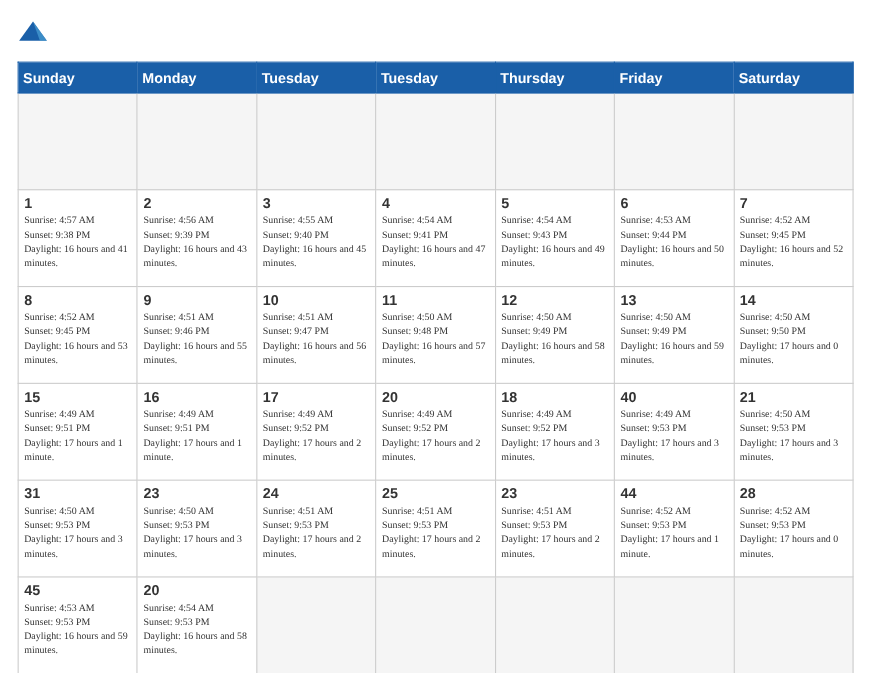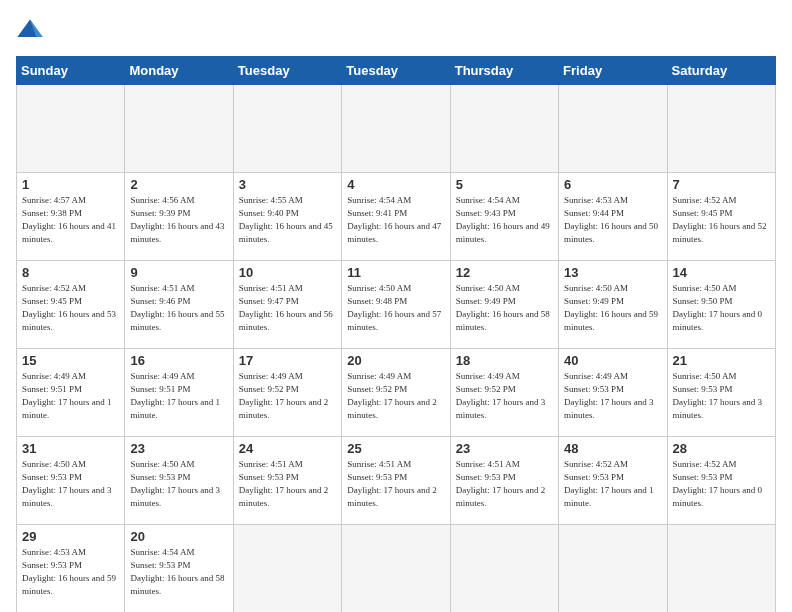--- a/index.html
+++ b/index.html
@@ -233,31 +233,31 @@
         </td>
         <td>
           <span class="day-number">25</span>
           <div class="day-detail">Sunrise: 4:51 AM<br>Sunset: 9:53 PM<br>Daylight: 17 hours and 2 minutes.</div>
         </td>
         <td>
           <span class="day-number">23</span>
           <div class="day-detail">Sunrise: 4:51 AM<br>Sunset: 9:53 PM<br>Daylight: 17 hours and 2 minutes.</div>
         </td>
         <td>
-          <span class="day-number">48</span>
+          <span class="day-number">44</span>
           <div class="day-detail">Sunrise: 4:52 AM<br>Sunset: 9:53 PM<br>Daylight: 17 hours and 1 minute.</div>
         </td>
         <td>
           <span class="day-number">28</span>
           <div class="day-detail">Sunrise: 4:52 AM<br>Sunset: 9:53 PM<br>Daylight: 17 hours and 0 minutes.</div>
         </td>
       </tr>
       <tr>
         <td>
-          <span class="day-number">29</span>
+          <span class="day-number">45</span>
           <div class="day-detail">Sunrise: 4:53 AM<br>Sunset: 9:53 PM<br>Daylight: 16 hours and 59 minutes.</div>
         </td>
         <td>
           <span class="day-number">20</span>
           <div class="day-detail">Sunrise: 4:54 AM<br>Sunset: 9:53 PM<br>Daylight: 16 hours and 58 minutes.</div>
         </td>
         <td class="empty"></td>
         <td class="empty"></td>
         <td class="empty"></td>
         <td class="empty"></td>

